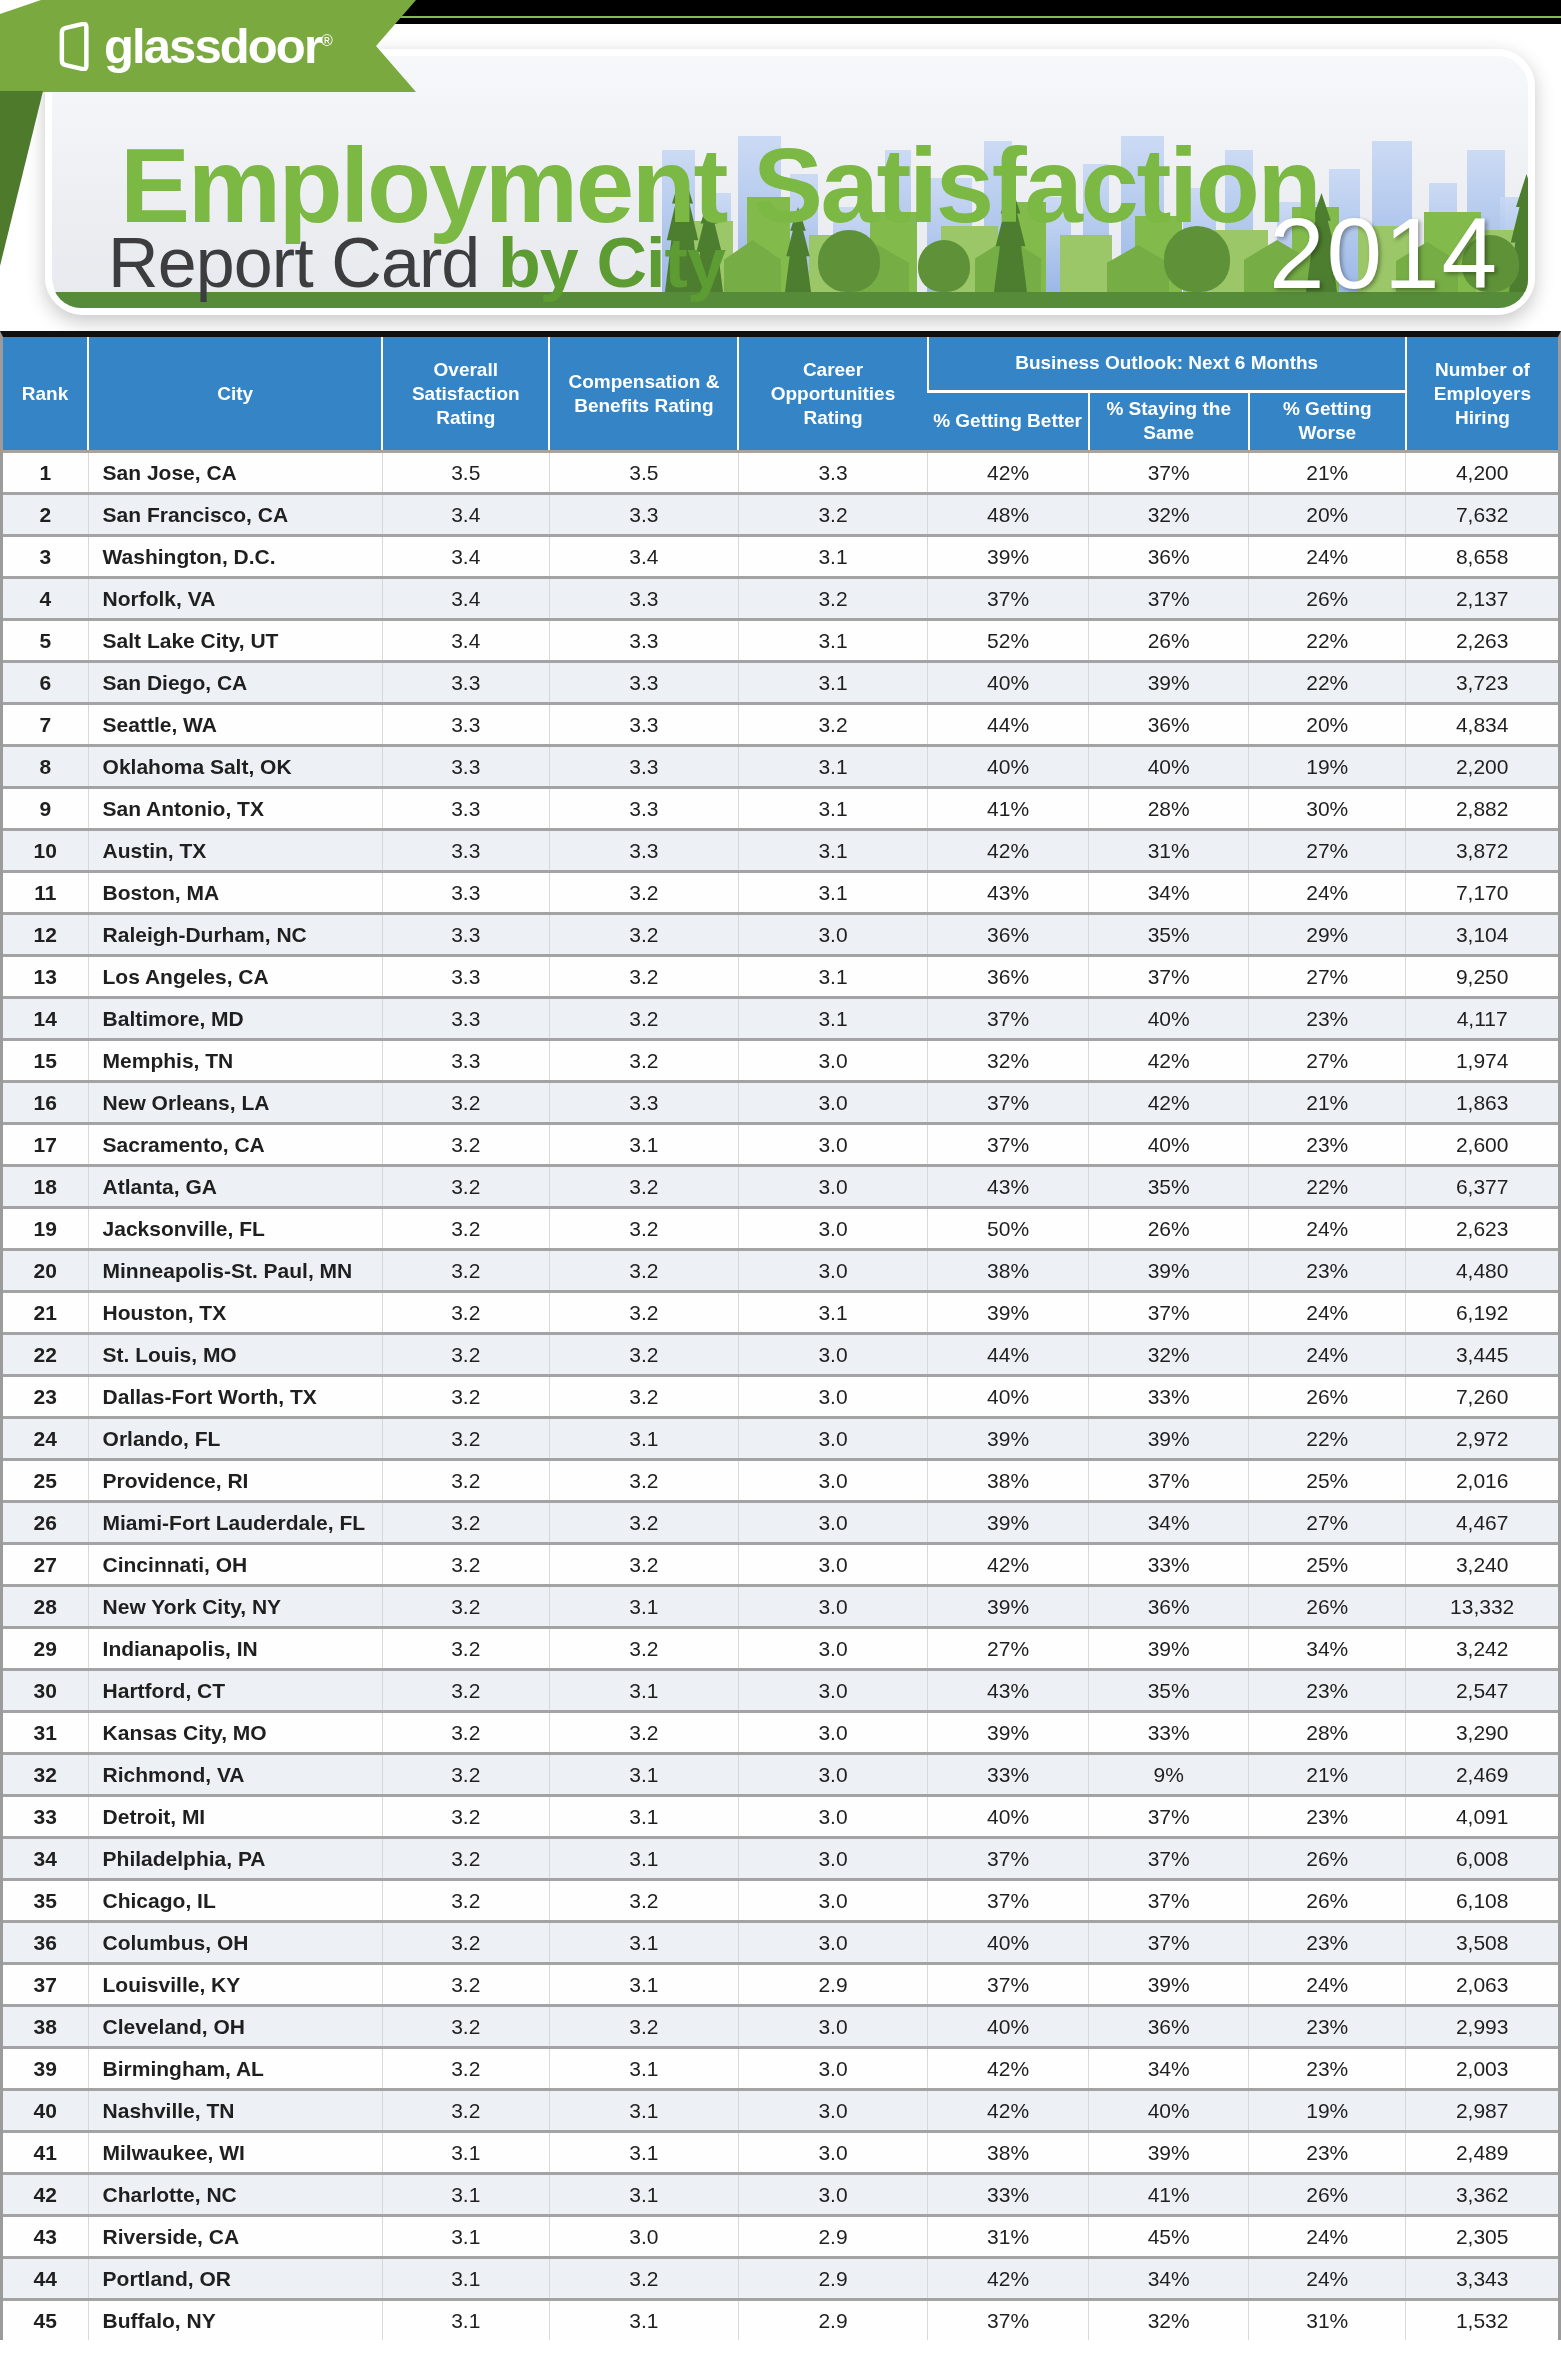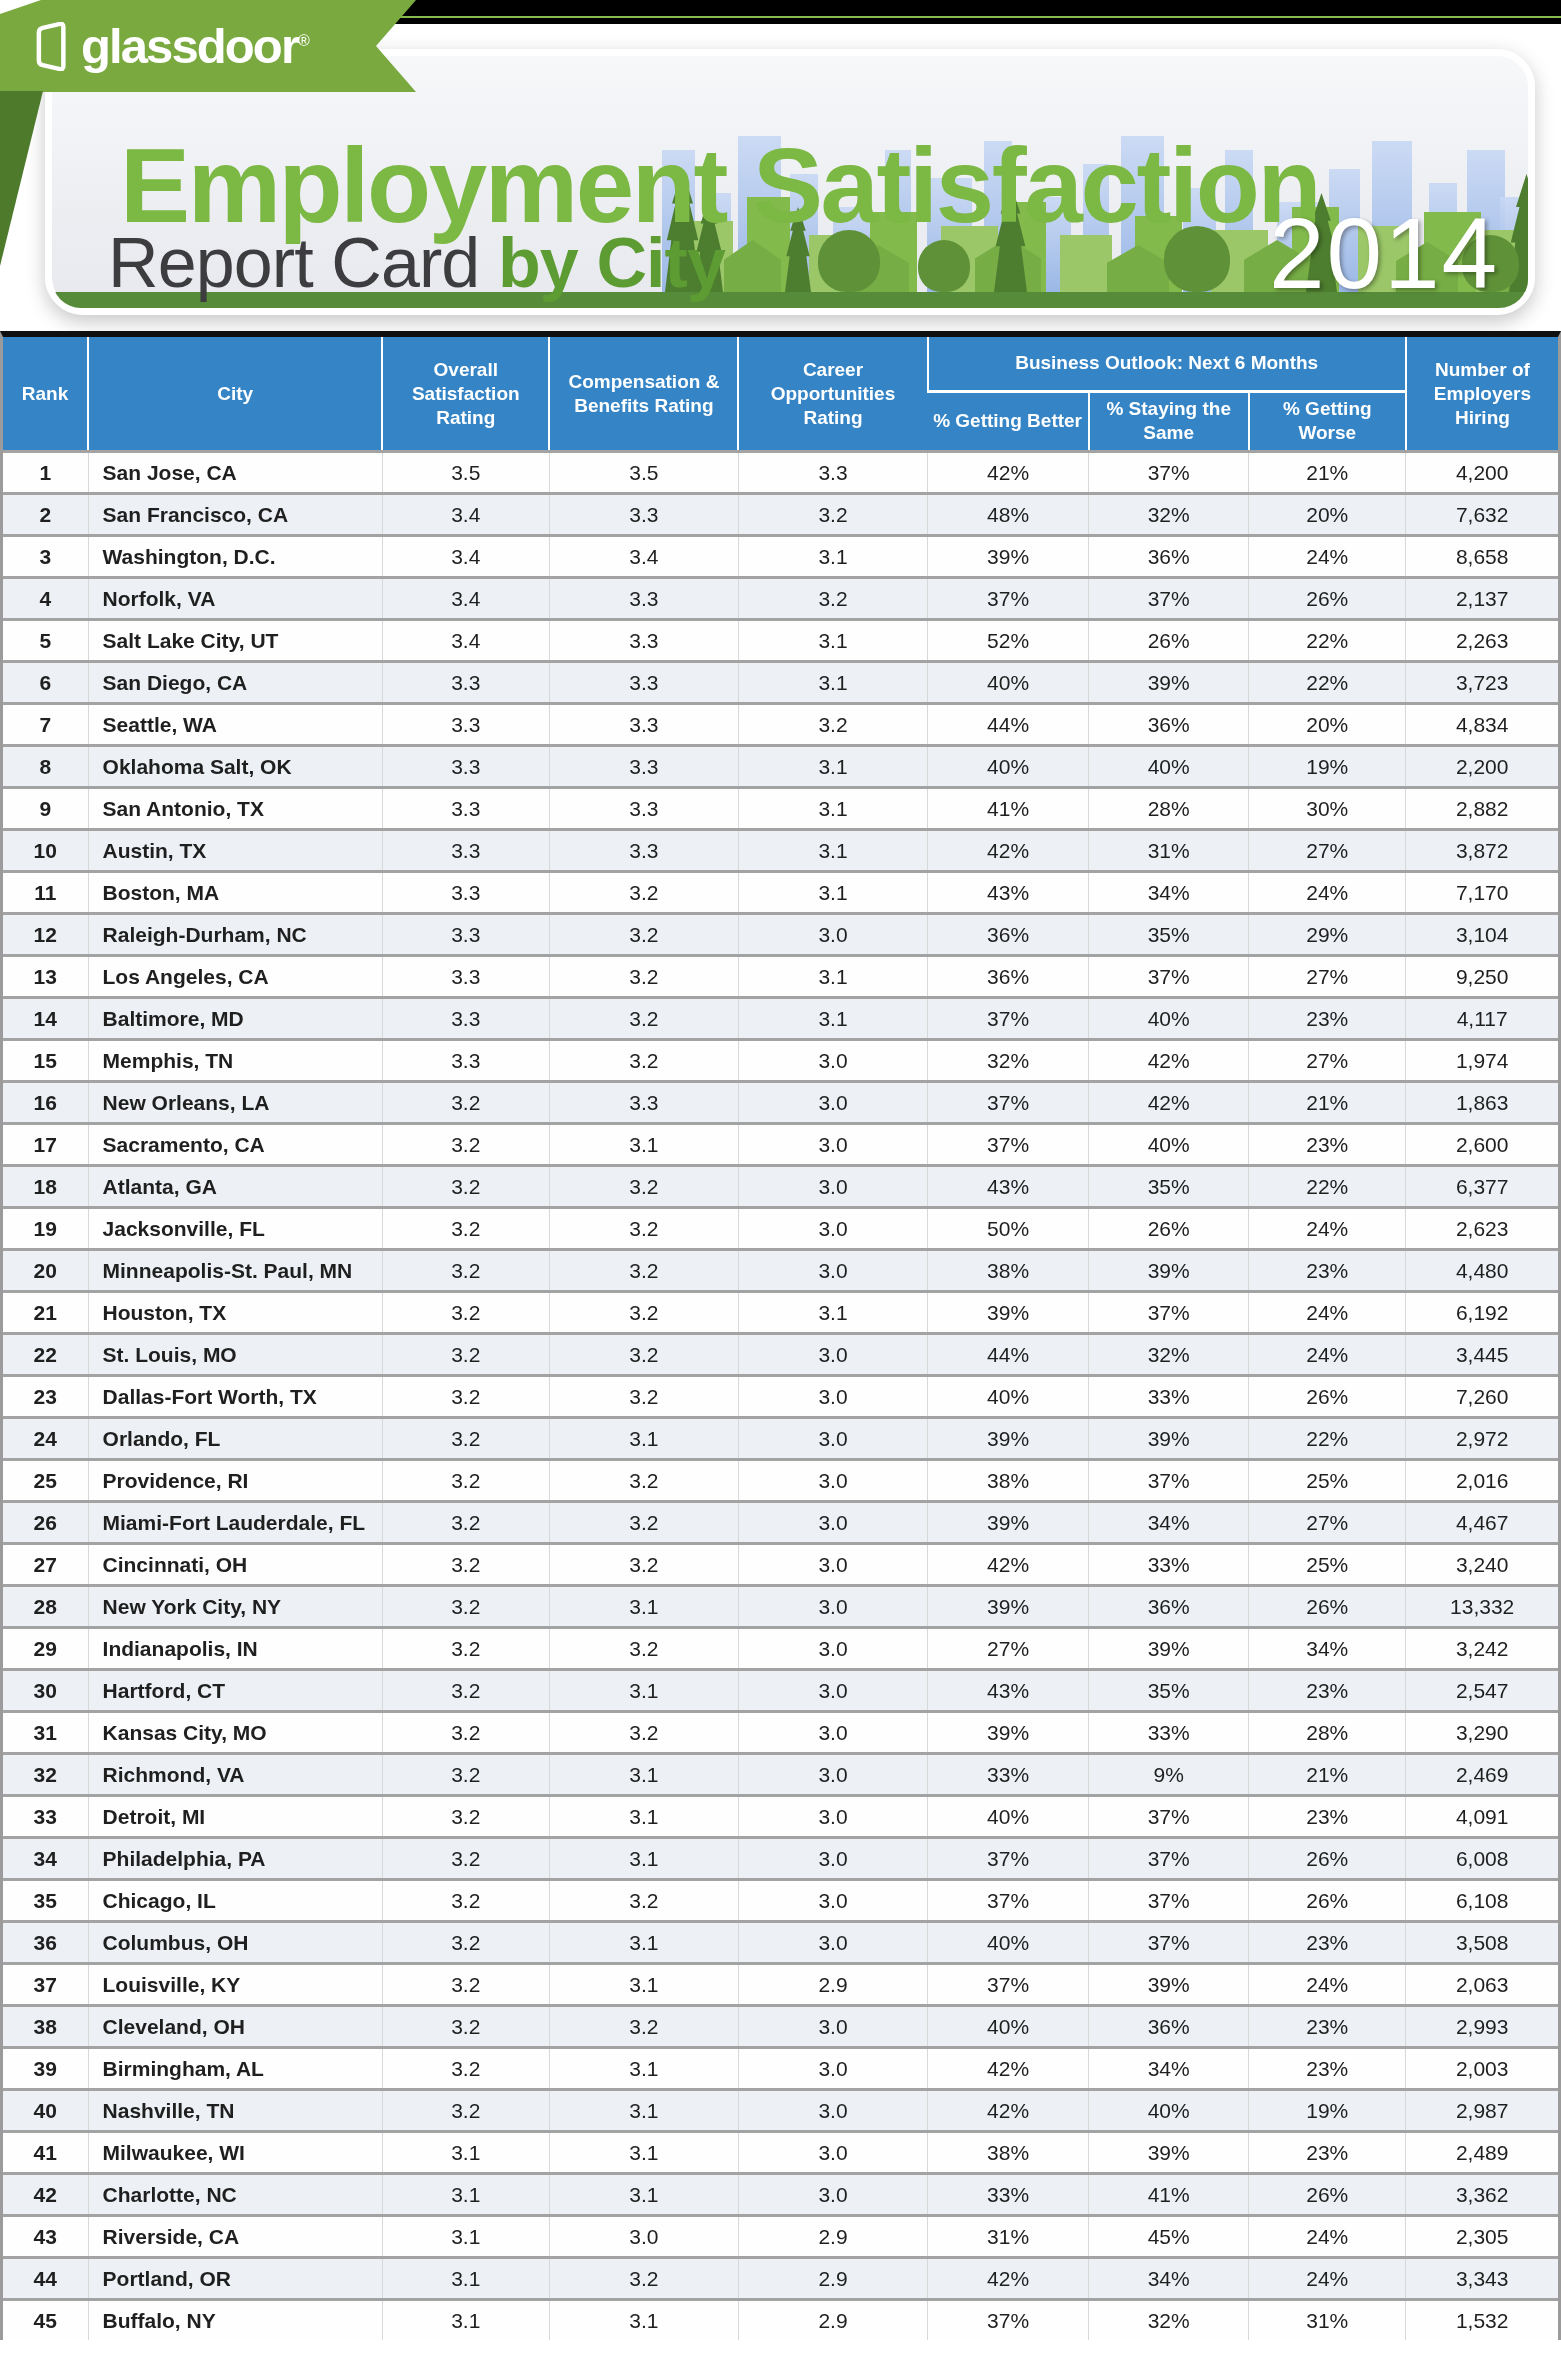--- a/index.html
+++ b/index.html
@@ -34,21 +34,21 @@
   }
   .sub-title .plain{color:#3d3d40;font-weight:400;}
   .sub-title .green{color:#5c9c32;font-weight:700;}
   .year-text{
     position:absolute;right:29px;bottom:-2.8px;font-size:100px;font-weight:400;color:#ffffff;
     letter-spacing:1.9px;text-shadow:2.4px 2.4px 4.7px rgba(0,0,0,0.35);
   }
   .ribbon{
     position:absolute;left:0;top:0;width:416px;height:92px;background:#7aa93f;
     clip-path:polygon(0 0,100% 0,calc(100% - 40px) 50%,100% 100%,0 100%);
-    display:flex;align-items:center;padding-left:33px;box-sizing:border-box;gap:14px;text-align:right;
+    display:flex;align-items:center;padding-left:56px;box-sizing:border-box;gap:14px;text-align:right;
   }
   .ribbon-corner{position:absolute;left:0;top:0;width:41px;height:14px;background:#ffffff;
     clip-path:polygon(0 0,100% 0,0 100%);}
   .ribbon-fold{position:absolute;left:0;top:91px;width:43px;height:175px;background:#4e7a2b;
     clip-path:polygon(0 0,100% 0,0 100%);}
   .logo-text{color:#fff;font-size:49px;font-weight:700;letter-spacing:-1.9px;line-height:1;}
   .logo-reg{color:#fff;font-size:16px;font-weight:400;vertical-align:17px;letter-spacing:0;}
   
   .table-wrap{
     position:absolute;left:0;top:331px;width:1561px;box-sizing:border-box;

